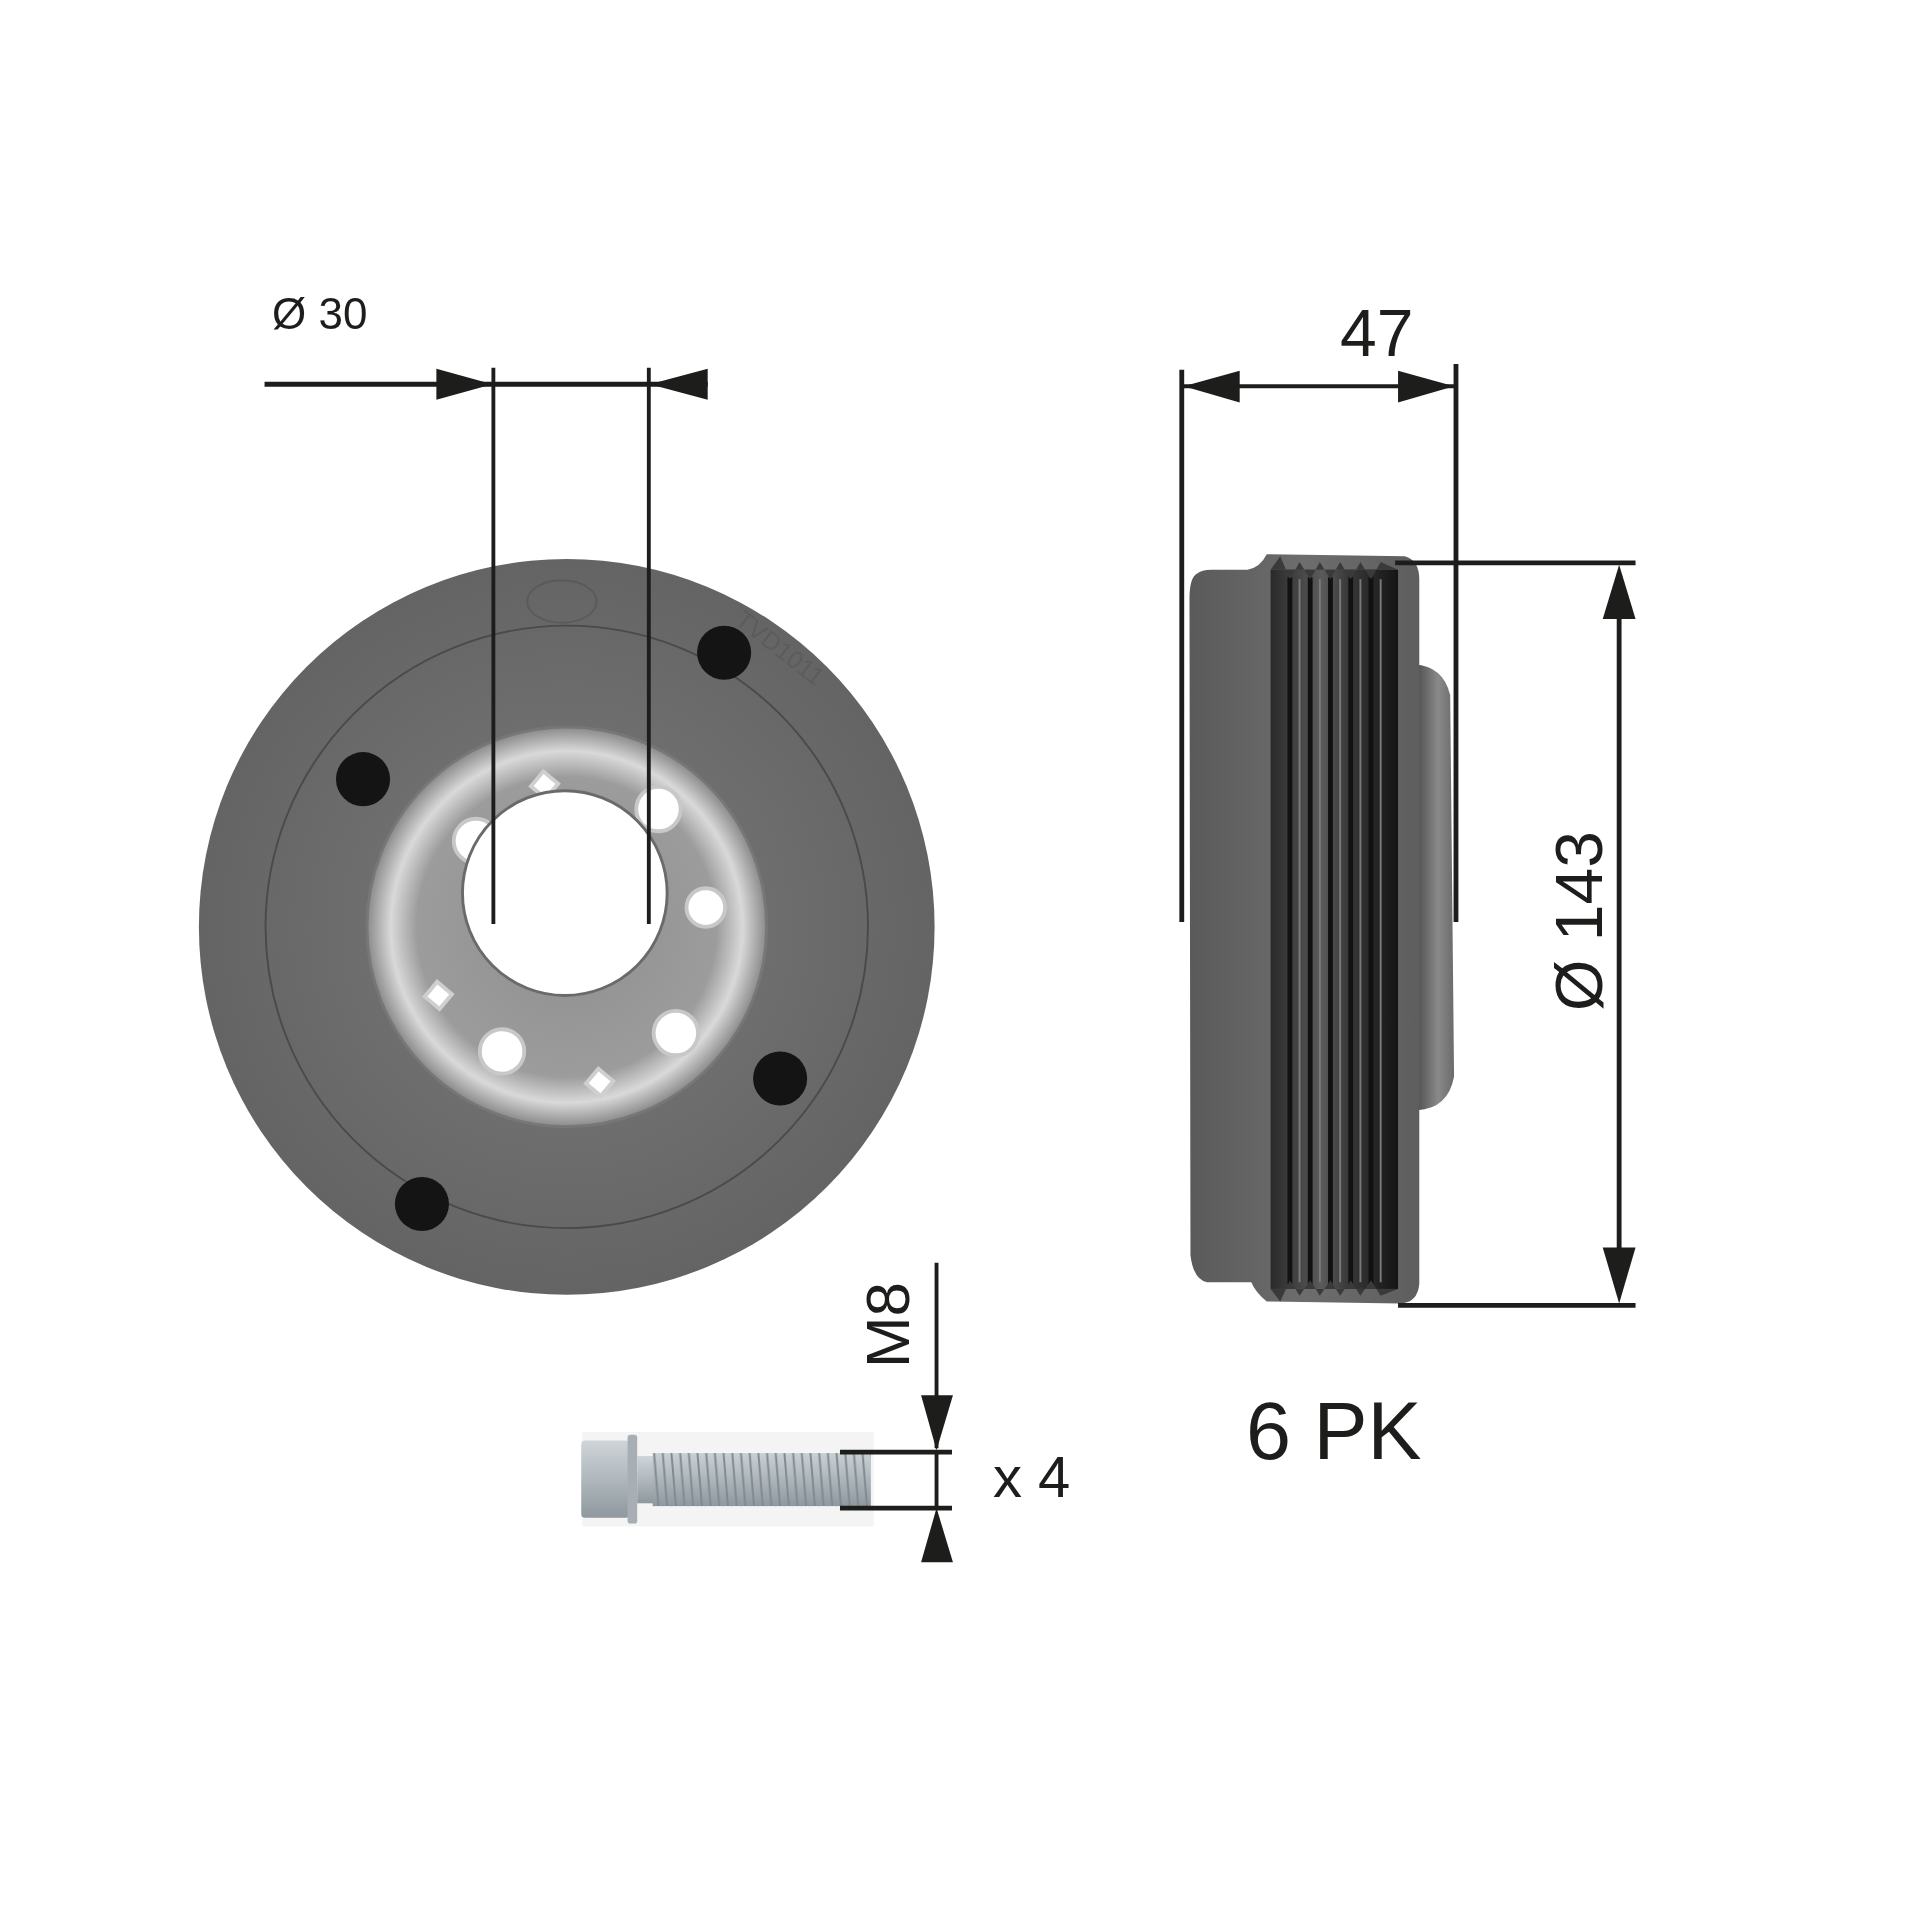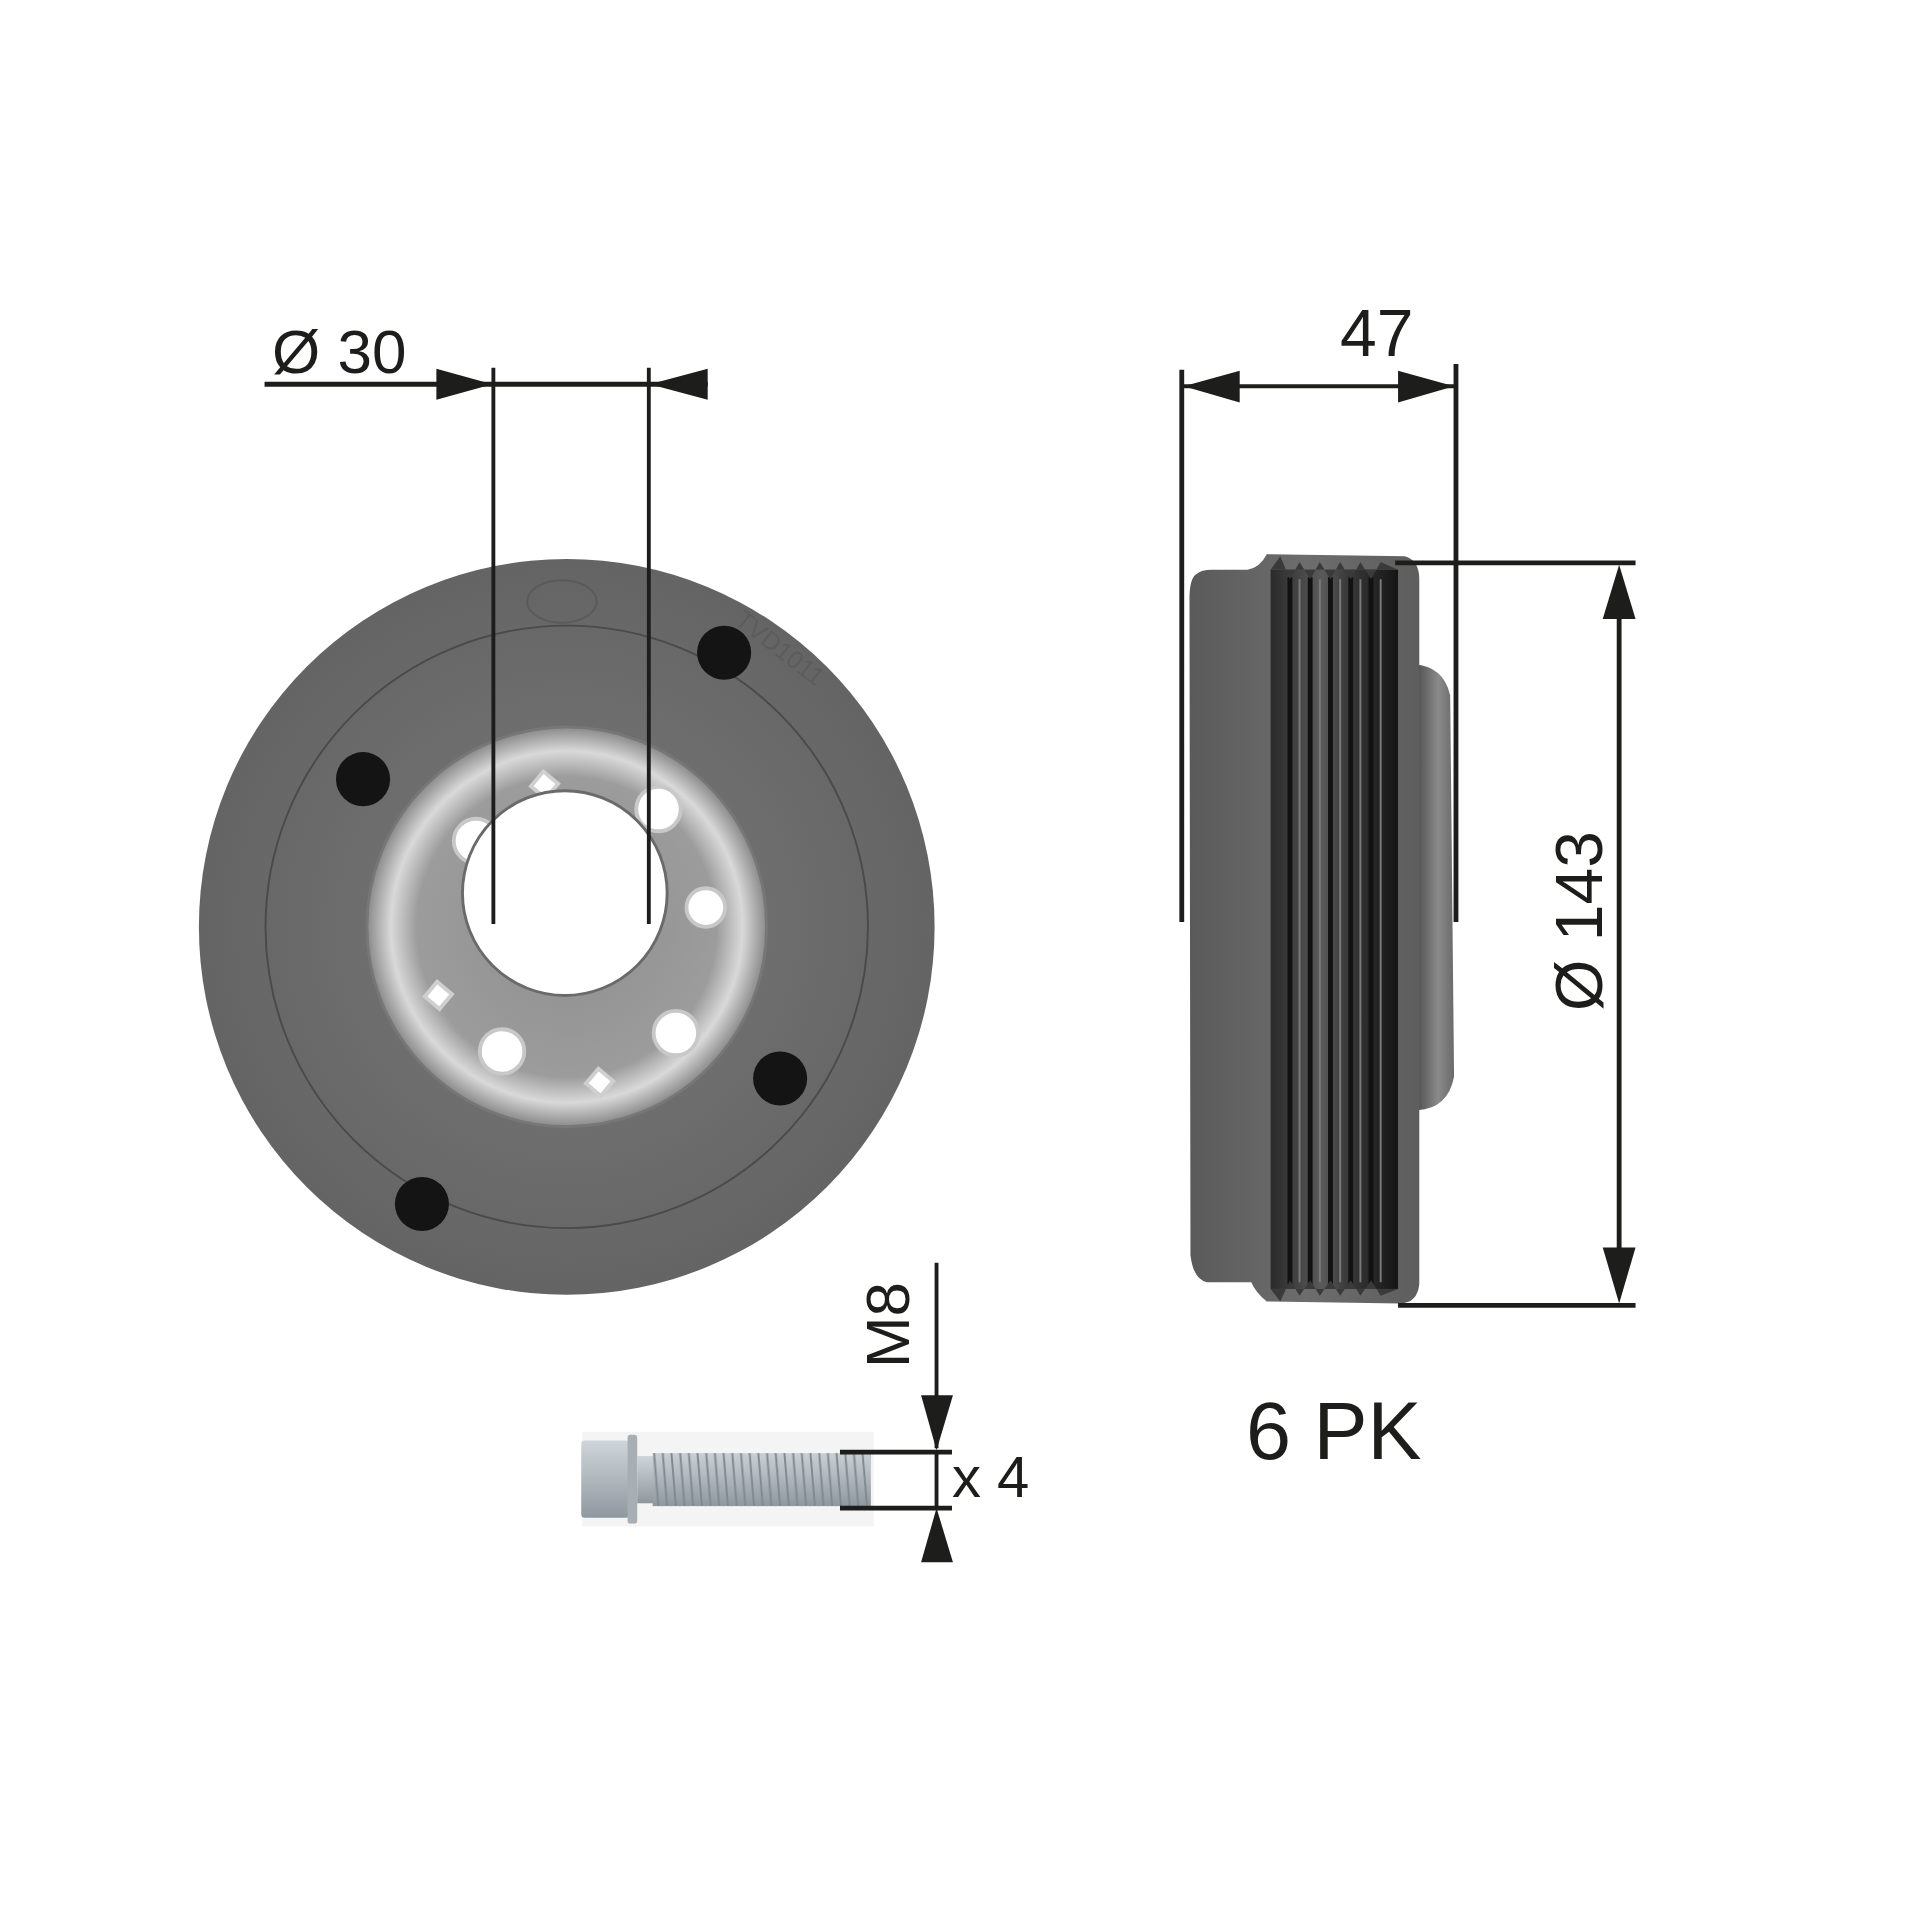--- a/index.html
+++ b/index.html
@@ -1,28 +1,28 @@
 <!DOCTYPE html>
 <html><head>
   <meta charset="utf-8">
   <style>
     html, body { margin: 0; padding: 0; background: #ffffff; }
     body { width: 1931px; height: 1931px; position: relative; overflow: hidden;
            font-family: "Liberation Sans", sans-serif; color: #1a1a1a; }
     svg.canvas { position: absolute; left: 0; top: 0; width: 1931px; height: 1931px; }
     .dim-text { position: absolute; font-family: "Liberation Sans", sans-serif;
                 color: #1d1d1b; line-height: 1; white-space: nowrap; }
-    .t-d30 { left: 272px; top: 321px; font-size: 62px; }
+    .t-d30 { left: 272px; top: 292px; font-size: 44px; }
     .t-47 { left: 1340px; top: 300px; font-size: 66px; }
     .t-d143 { left: 1482px; top: 888px; font-size: 66px;
               transform: rotate(-90deg); transform-origin: center center; width: 193px; text-align: center; }
     .t-6pk { left: 1246px; top: 1391px; font-size: 81px; font-weight: normal; }
     .t-m8 { left: 830px; top: 1294px; font-size: 62px;
             transform: rotate(-90deg); transform-origin: center center; width: 116px; text-align: center; }
-    .t-x4 { left: 952px; top: 1448px; font-size: 58px; }
+    .t-x4 { left: 993px; top: 1448px; font-size: 58px; }
   </style>
 </head>
 <body>
 
 <svg class="canvas" viewBox="0 0 2000 2000" xmlns="http://www.w3.org/2000/svg">
   <defs>
     <radialGradient id="bodyGrad" cx="50%" cy="50%" r="50%">
       <stop offset="0%" stop-color="#7a7a7a"></stop>
       <stop offset="100%" stop-color="#646464"></stop>
     </radialGradient>

